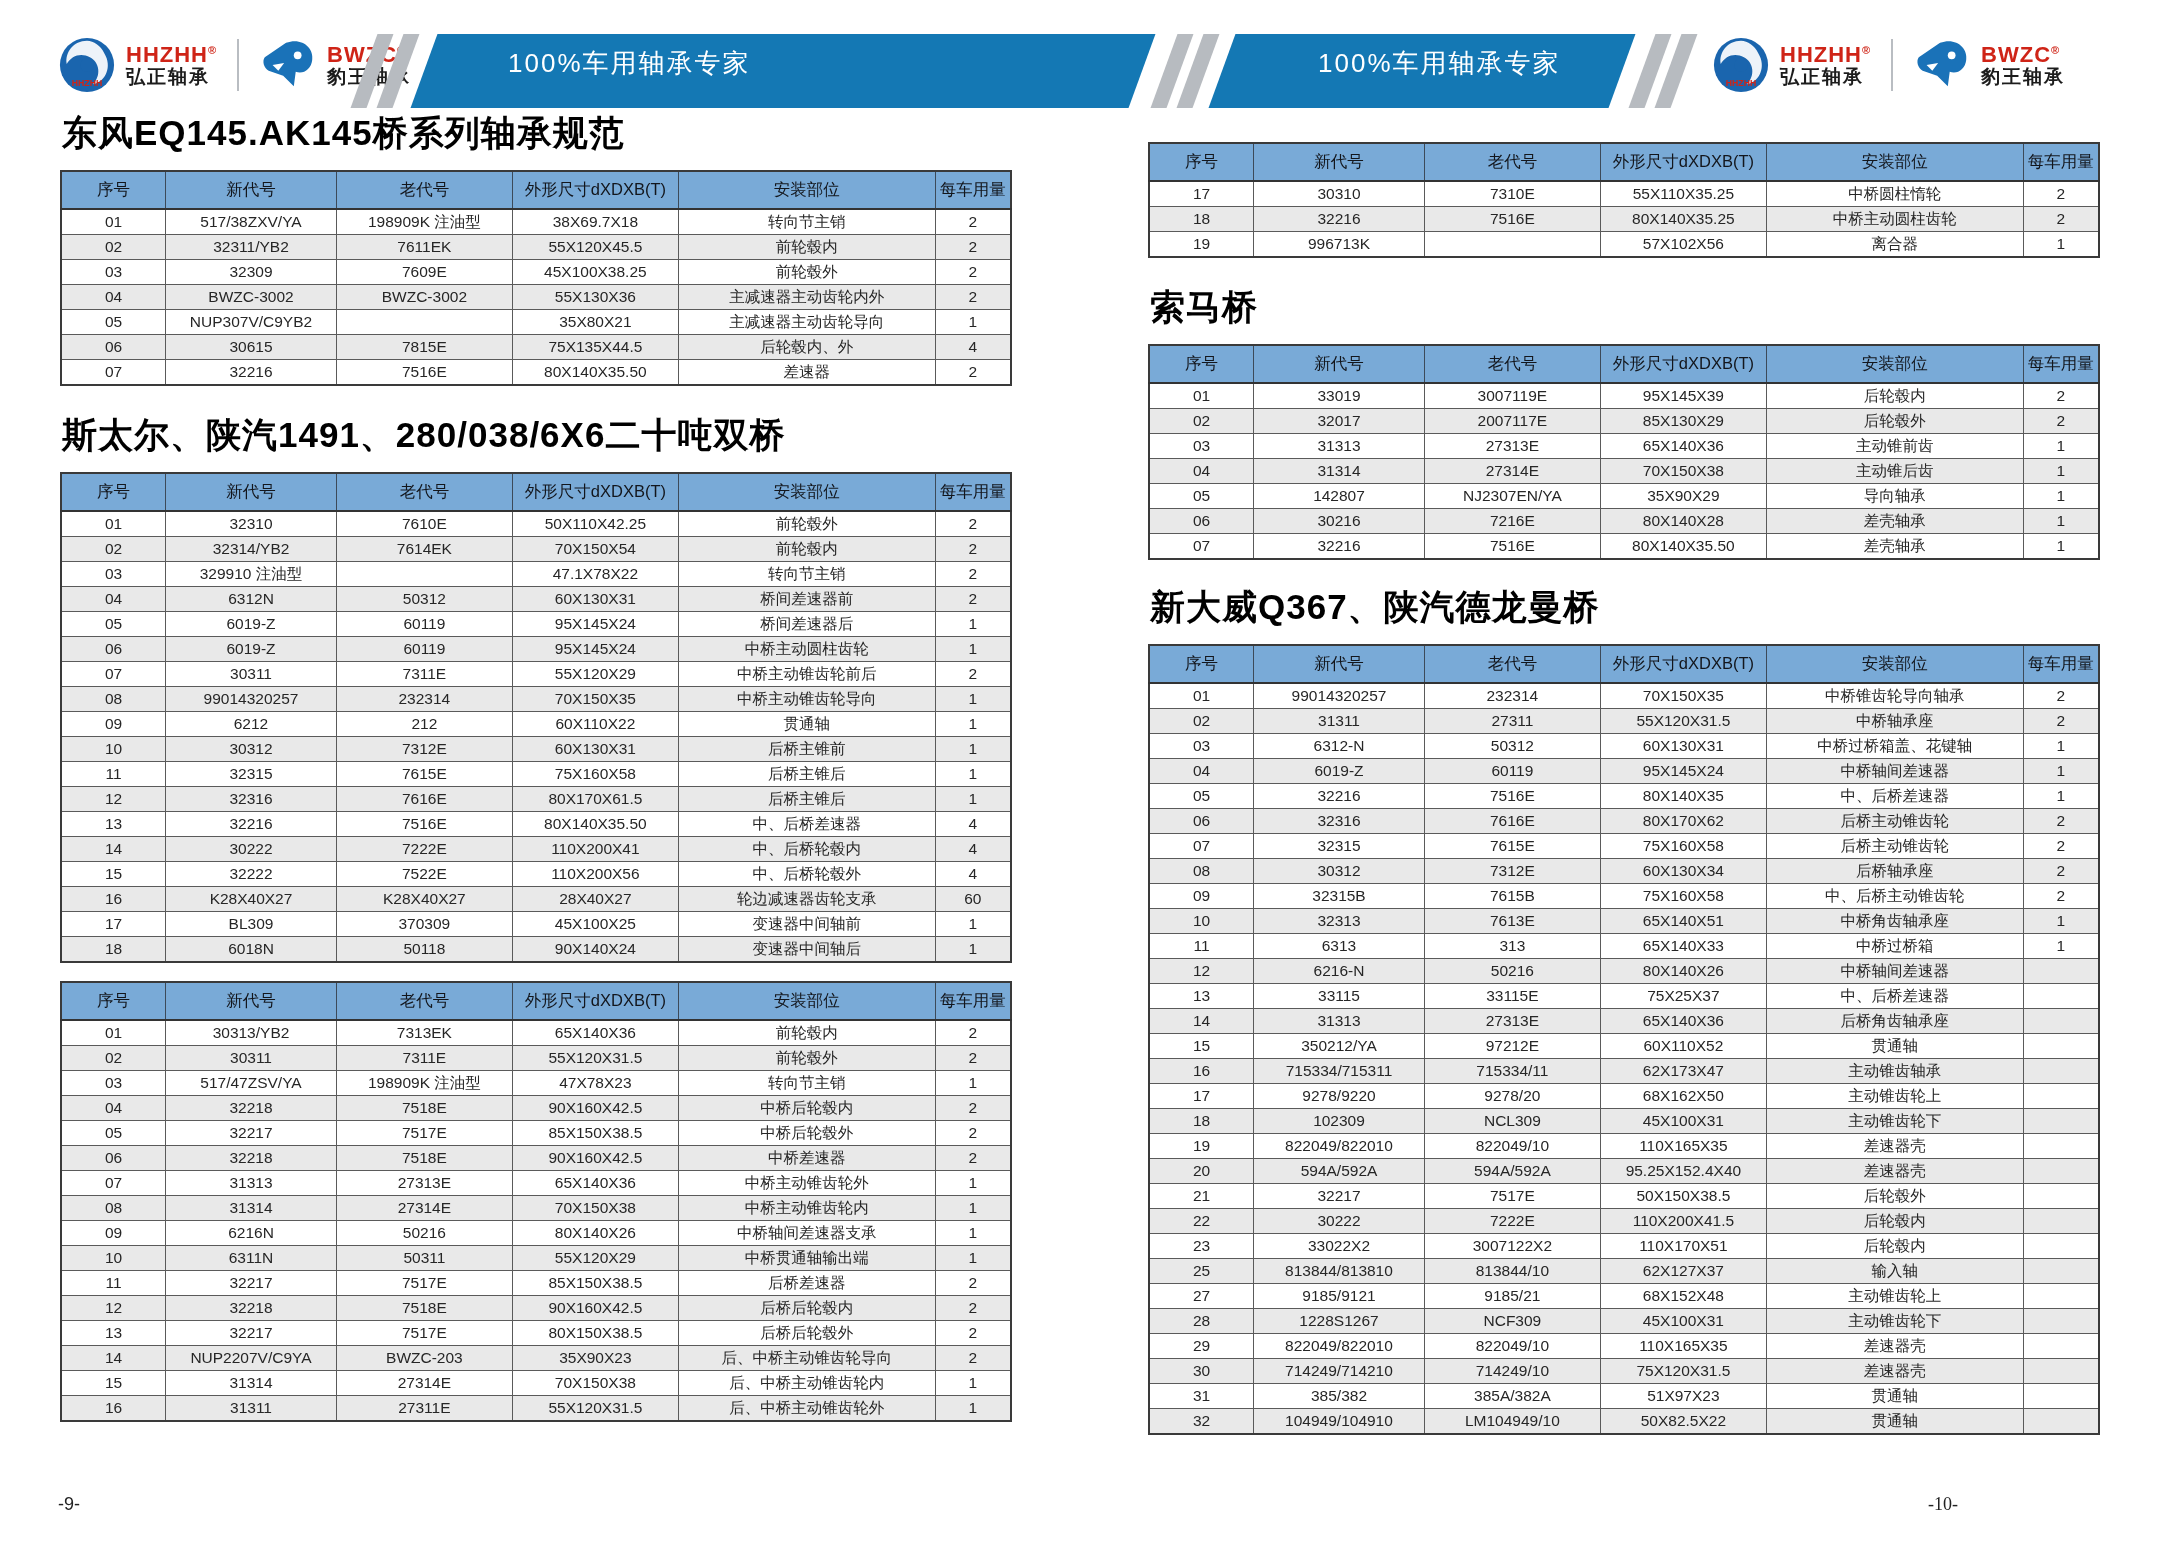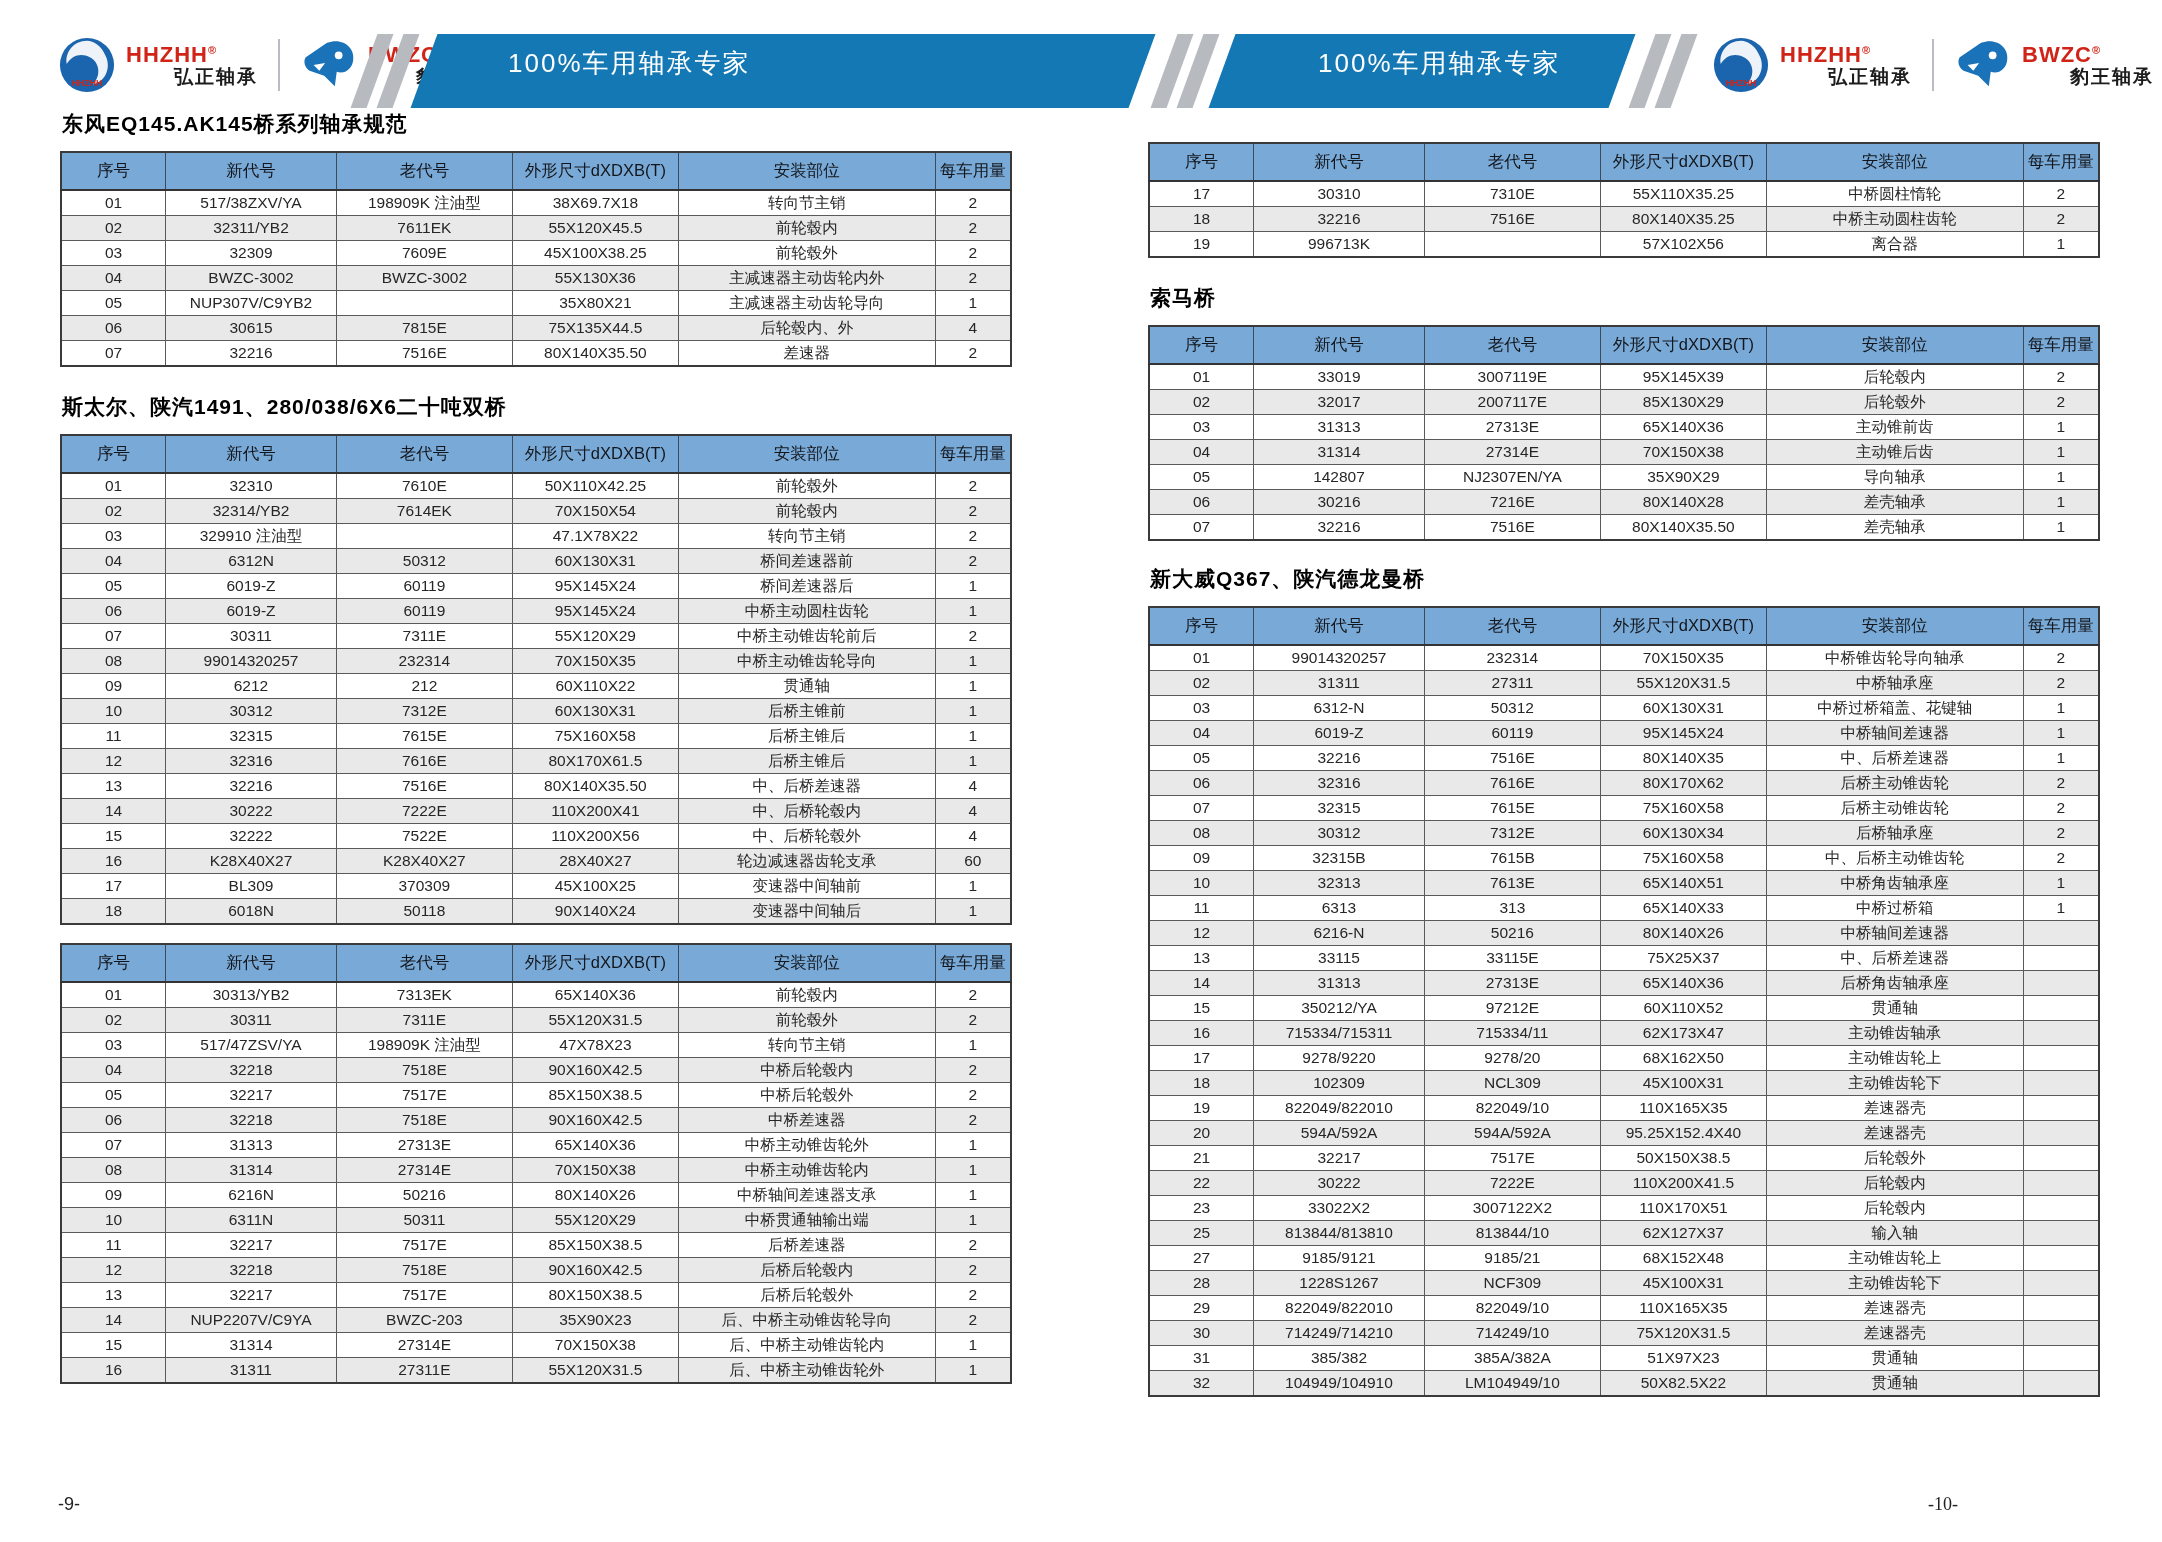--- a/index.html
+++ b/index.html
@@ -6,33 +6,33 @@
   .sheet{position:relative;width:2162px;height:1542px;background:#ffffff;overflow:hidden;
          font-family:"Liberation Sans","DejaVu Sans",sans-serif;color:#1b1b1b;}
 
   
   .hdr{position:absolute;top:34px;left:0;width:2162px;height:74px;}
   .brandgrp{position:absolute;top:2px;display:flex;align-items:center;gap:10px;}
   .brandgrp .logo{width:58px;height:58px;flex:0 0 auto;}
   .btxt{display:flex;flex-direction:column;line-height:1.05;}
   .blatin{font-weight:bold;font-size:22px;color:#cf2417;letter-spacing:1px;}
   .blatin sup{font-size:11px;}
-  .bcn{font-weight:bold;font-size:19px;color:#1c1c1c;letter-spacing:2px;margin-left:48px;}
+  .bcn{font-weight:bold;font-size:19px;color:#1c1c1c;letter-spacing:2px;}
   .bdiv{width:2px;height:52px;background:#b9bdc2;margin:0 10px;}
   .skew{position:absolute;top:0;height:74px;transform:skewX(-20deg);}
   .stripe{width:16px;background:#b7bbc0;}
   .band{background:#1478b4;}
   .bannertext{position:absolute;top:0;height:58px;display:flex;align-items:center;
               color:#fff;font-size:26px;letter-spacing:2px;font-weight:500;}
 
   
   .col{position:absolute;width:952px;}
   .col-left{left:60px;top:110px;}
   .col-right{left:1148px;top:142px;}
-  .tbl-title{font-weight:bold;color:#000;font-size:21px;margin:0 0 13px 2px;letter-spacing:1px;}
+  .tbl-title{font-weight:bold;color:#000;font-size:35px;margin:0 0 13px 2px;letter-spacing:1px;}
   .tbl-title.small{font-size:21.5px;letter-spacing:0;} .gap18{height:18px;} .gap26{height:26px;} .gap24{height:24px;}
 
   
   table.spec{width:100%;border-collapse:collapse;table-layout:fixed;font-size:15.5px;color:#262626;
              border:2px solid #3a3a3a;margin:0 0 0 0;}
   table.spec th{background:#79aad7;border:1px solid #3c4a59;border-bottom:2px solid #333;
                 font-weight:normal;font-size:16.5px;color:#13161c;height:36px;padding:0;}
   table.spec td{border:1px solid #5a5a5a;text-align:center;height:24px;padding:0 2px;
                 white-space:nowrap;overflow:hidden;}
   table.spec tbody tr:nth-child(even){background:#e9e9e9;}

